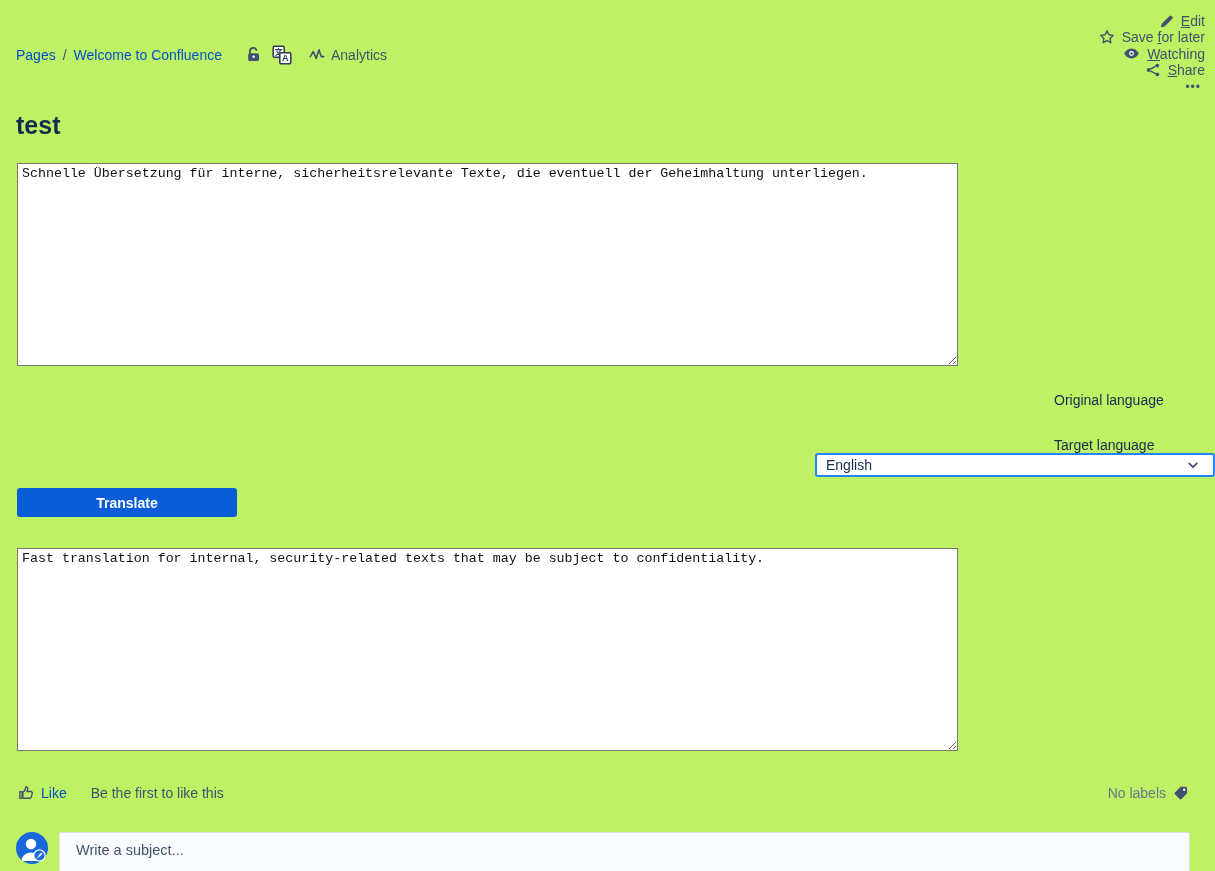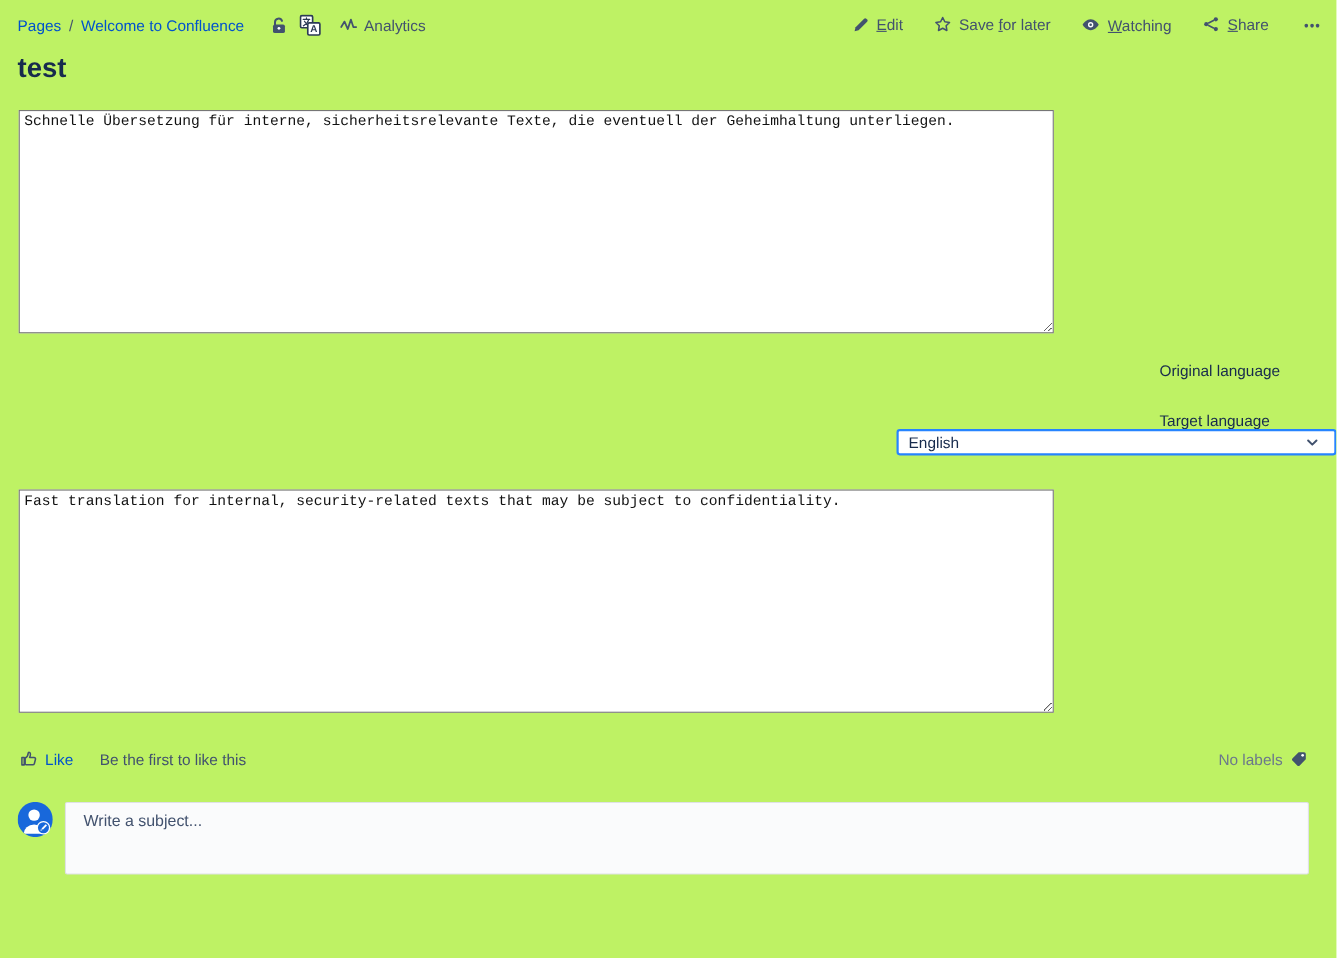--- a/index.html
+++ b/index.html
@@ -26,21 +26,21 @@
   }
   .crumbs { display: flex; align-items: center; font-size: 14px; }
   .crumb-link { color: #0052CC; text-decoration: none; cursor: pointer; white-space: nowrap; }
   .crumb-sep { color: #42526E; margin: 0 7px; }
   .crumb-tools { display: flex; align-items: center; margin-left: 18px; }
   .icon-btn { display: flex; align-items: center; cursor: pointer; padding: 0 5px; }
   .analytics-btn {
     display: flex; align-items: center; gap: 6px;
     color: #42526E; cursor: pointer; margin-left: 12px; white-space: nowrap;
   }
-  .actions { display: flex; align-items: flex-start; color: #42526E; font-size: 14px; }
+  .actions { display: flex; align-items: flex-end; color: #42526E; font-size: 14px; flex-direction: column; }
   .action {
     display: flex; align-items: center; gap: 7px;
     cursor: pointer; margin-left: 28px; white-space: nowrap;
   }
   .action .ak-key { text-decoration: underline; }
   .more-btn {
     margin-left: 28px; cursor: pointer; color: #42526E;
     font-size: 12px; letter-spacing: 1px; padding: 2px 4px;
   }
 
@@ -213,20 +213,21 @@
       <span class="form-label">Target language</span>
       <div class="select select-focused">
         <span>English</span>
         <svg width="16" height="16" viewBox="0 0 16 16">
           <path d="M4.2 6.4 L8 10.2 L11.8 6.4" fill="none" stroke="#42526E" stroke-width="1.8" stroke-linecap="round" stroke-linejoin="round"></path>
         </svg>
       </div>
     </div>
   </div>
 
+  <button class="translate-btn">Translate</button>
 
   <textarea class="mono-area target-area" spellcheck="false" style="">Fast translation for internal, security-related texts that may be subject to confidentiality.</textarea>
 
   <div class="like-row">
     <div class="like-left">
       <span class="like-btn">
         <svg width="17" height="17" viewBox="0 0 16 16">
           <path d="M1.8 7.2 h2 v6.3 h-2 z" fill="none" stroke="#42526E" stroke-width="1.3" stroke-linejoin="round"></path>
           <path d="M4.6 12.9 V7.6 C6.1 7 7 5.4 7.2 3.4 c0.1 -1 1.9 -0.8 1.9 0.9 c0 1 -0.3 2 -0.7 2.8 h3.8 c0.8 0 1.4 0.8 1.2 1.6 l-0.9 3.6 c-0.2 0.7 -0.8 1.1 -1.5 1.1 H5.5 c-0.4 0 -0.7 -0.2 -0.9 -0.5 z" fill="none" stroke="#42526E" stroke-width="1.3" stroke-linejoin="round"></path>
         </svg>

